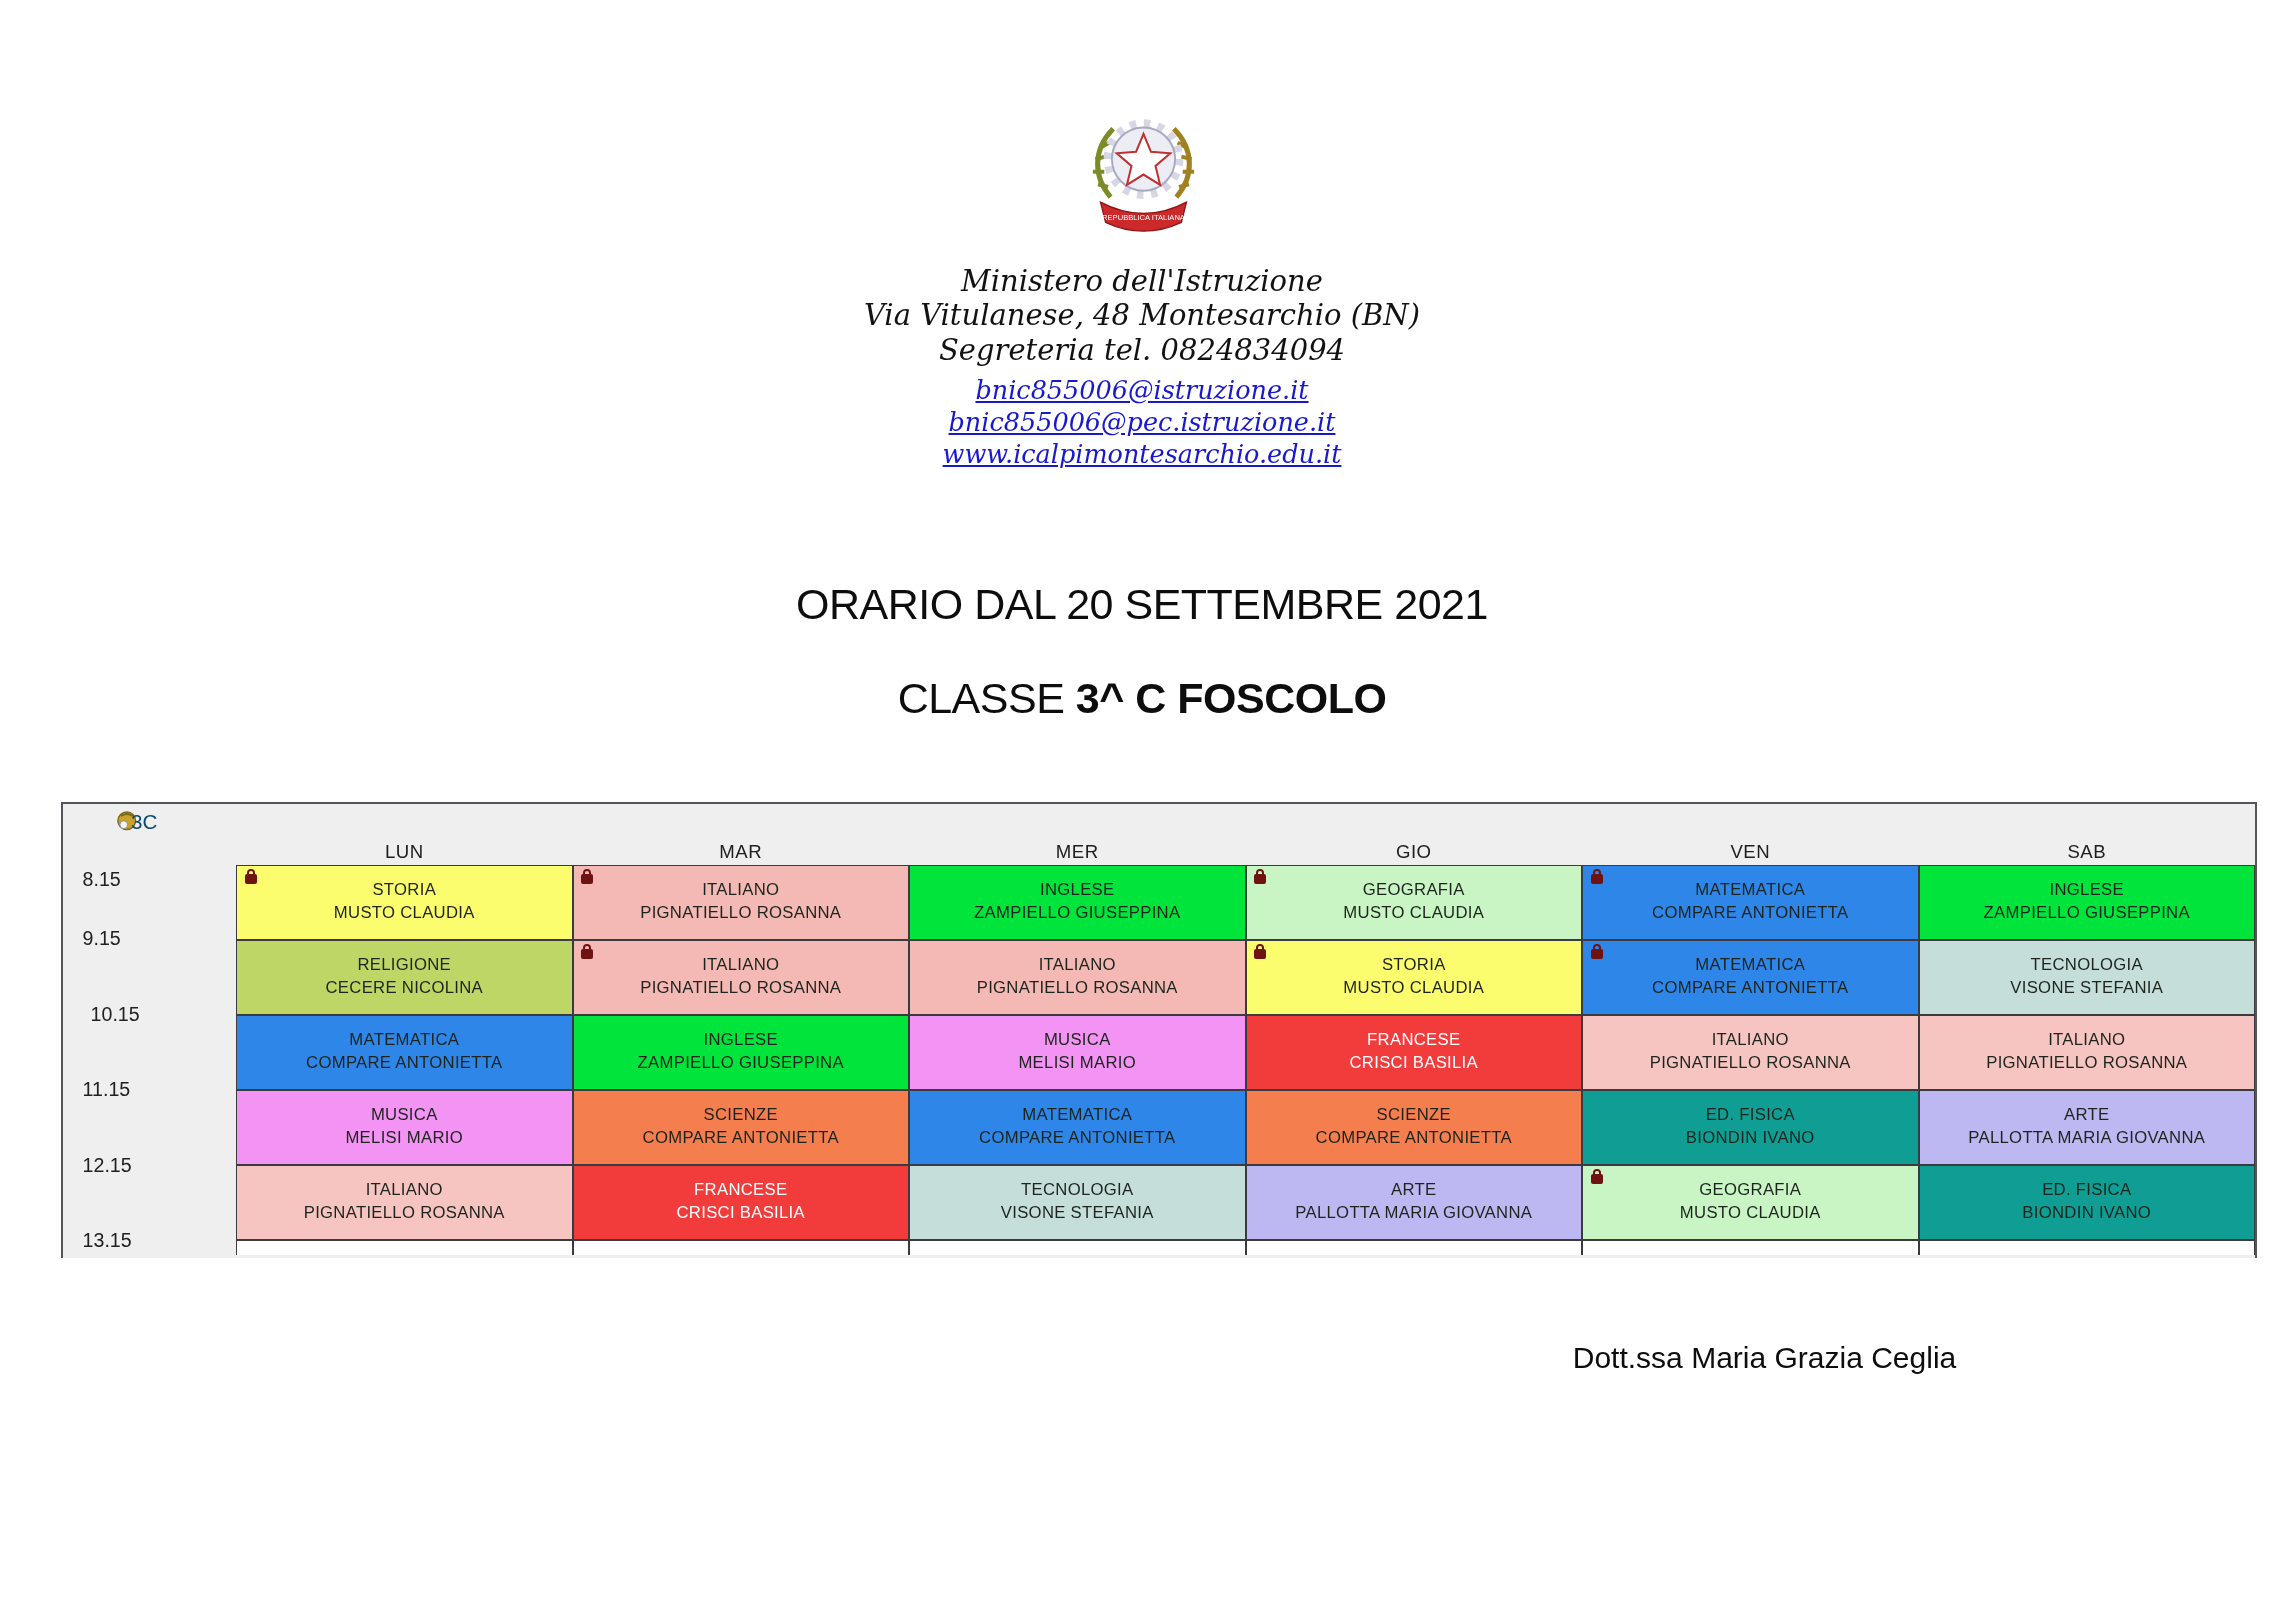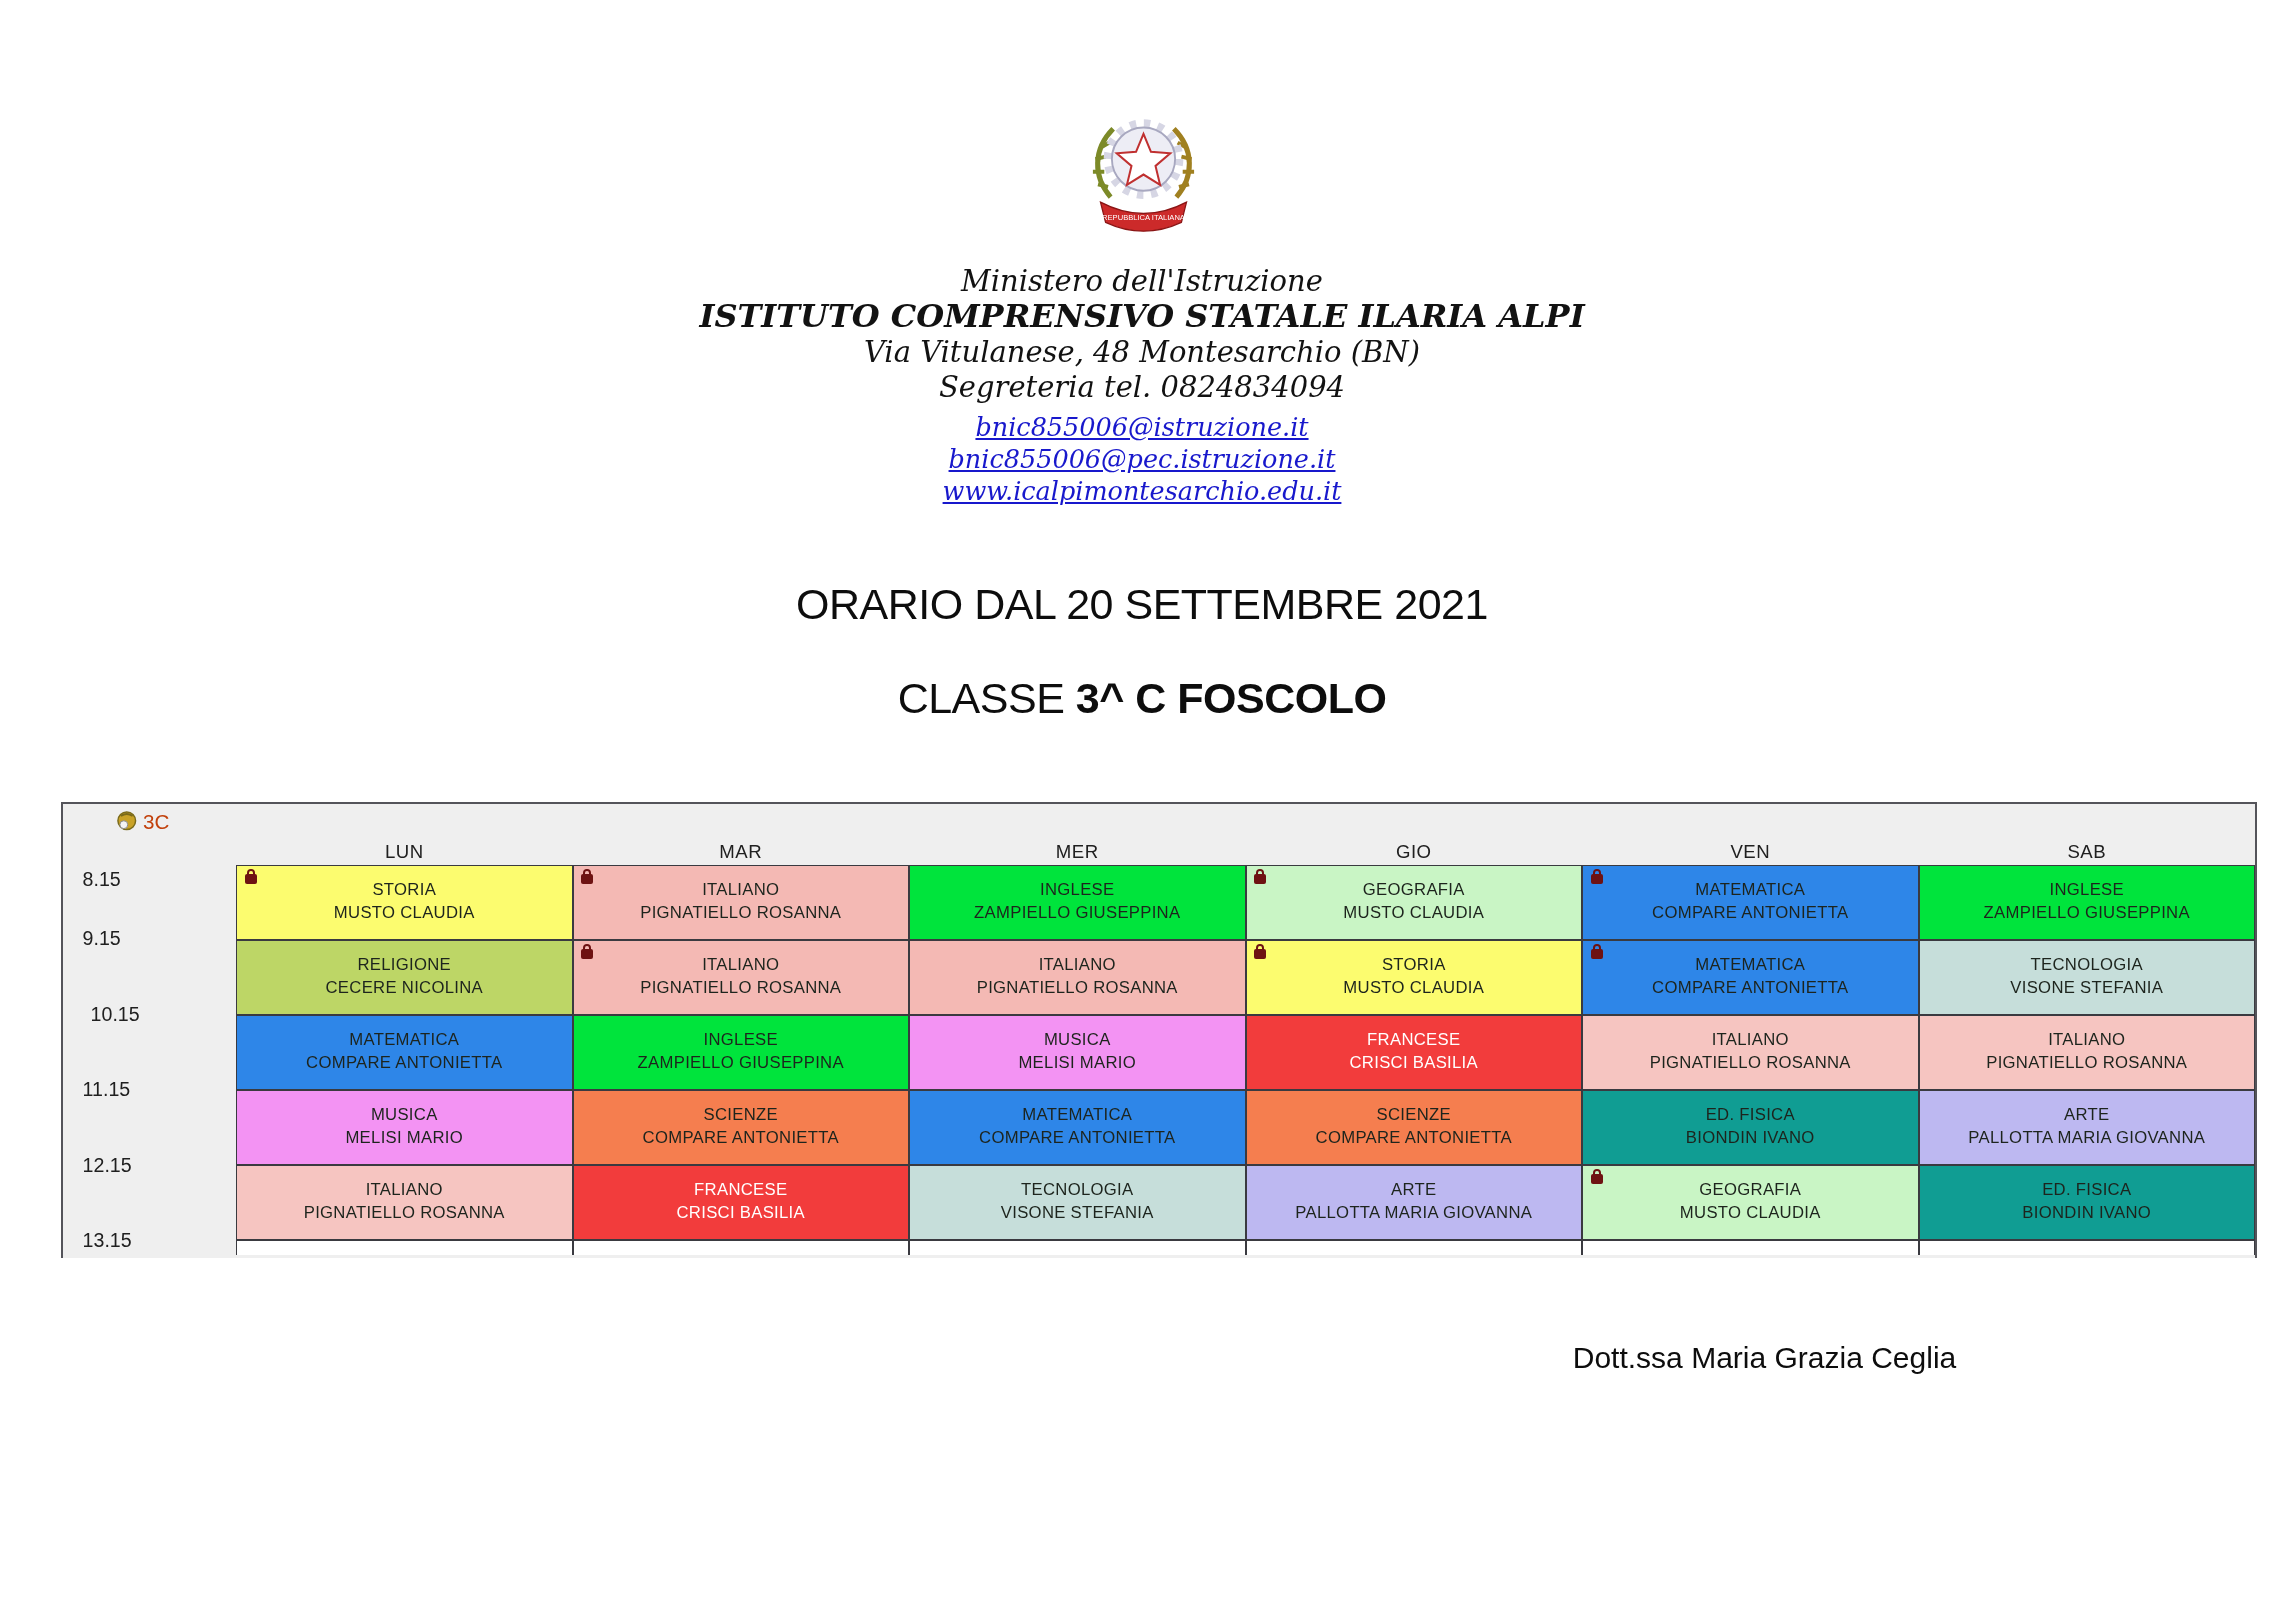--- a/index.html
+++ b/index.html
@@ -30,21 +30,21 @@
   }
   .title-classe .bold{font-weight:bold;}
   
   .timetable{
     position:absolute;left:61px;top:802px;width:2196px;height:456px;
     background:#EFEFEF;border:2px solid #54545a;border-bottom:none;
     box-sizing:border-box;overflow:hidden;
   }
   .tt-titlebar{height:35px;position:relative;}
   .tt-winicon{position:absolute;left:51px;top:4.9px;}
-  .tt-winlabel{position:absolute;left:80px;top:5.9px;font-size:20.6px;color:#c2410c;}
+  .tt-winlabel{position:absolute;left:68px;top:5.9px;font-size:20.6px;color:#0c4a6e;}
   .tt-days{display:grid;grid-template-columns:173px repeat(6,1fr);height:25.5px;align-items:center;}
   .tt-day{text-align:center;font-size:18.6px;color:#202020;letter-spacing:0.5px;}
   .tt-grid{display:grid;grid-template-columns:173px repeat(6,1fr);grid-auto-rows:75px;}
   .tt-timecell{background:transparent;}
   .tt-cell{
     position:relative;border:1px solid #3a3a40;
     display:flex;flex-direction:column;align-items:center;justify-content:center;
     gap:3.9px;font-size:16.7px;color:#1d241d;text-align:center;letter-spacing:0.3px;
   }
   .tt-cell .subj,.tt-cell .teach{line-height:18.6px;}
@@ -80,21 +80,20 @@
   </g>
   <path d="M50,22 L55.9,36.2 L71.2,37.4 L59.5,47.4 L63.1,62.3 L50,54.2 L36.9,62.3 L40.5,47.4 L28.8,37.4 L44.1,36.2 Z" fill="#FFFFFF" stroke="#C03030" stroke-width="1.6"></path>
   <g>
     <path d="M16,76 Q50,94 84,76 L80,92 Q50,106 20,92 Z" fill="#CC2A2A" stroke="#8A1515" stroke-width="1"></path>
     <text x="50" y="90" text-anchor="middle" font-size="6" fill="#FFFFFF">REPUBBLICA ITALIANA</text>
   </g>
 </svg>
 
 <div class="letterhead">
   <div class="lh-ministry">Ministero dell'Istruzione</div>
-  <div class="lh-institute">ISTITUTO COMPRENSIVO STATALE ILARIA ALPI</div>
   <div class="lh-address">Via Vitulanese, 48 Montesarchio (BN)</div>
   <div class="lh-phone">Segreteria tel. 0824834094</div>
   <div class="lh-links">
     <a class="lh-link">bnic855006@istruzione.it</a>
     <a class="lh-link">bnic855006@pec.istruzione.it</a>
     <a class="lh-link">www.icalpimontesarchio.edu.it</a>
   </div>
 </div>
 
 <div class="title-orario">ORARIO DAL 20 SETTEMBRE 2021</div>

